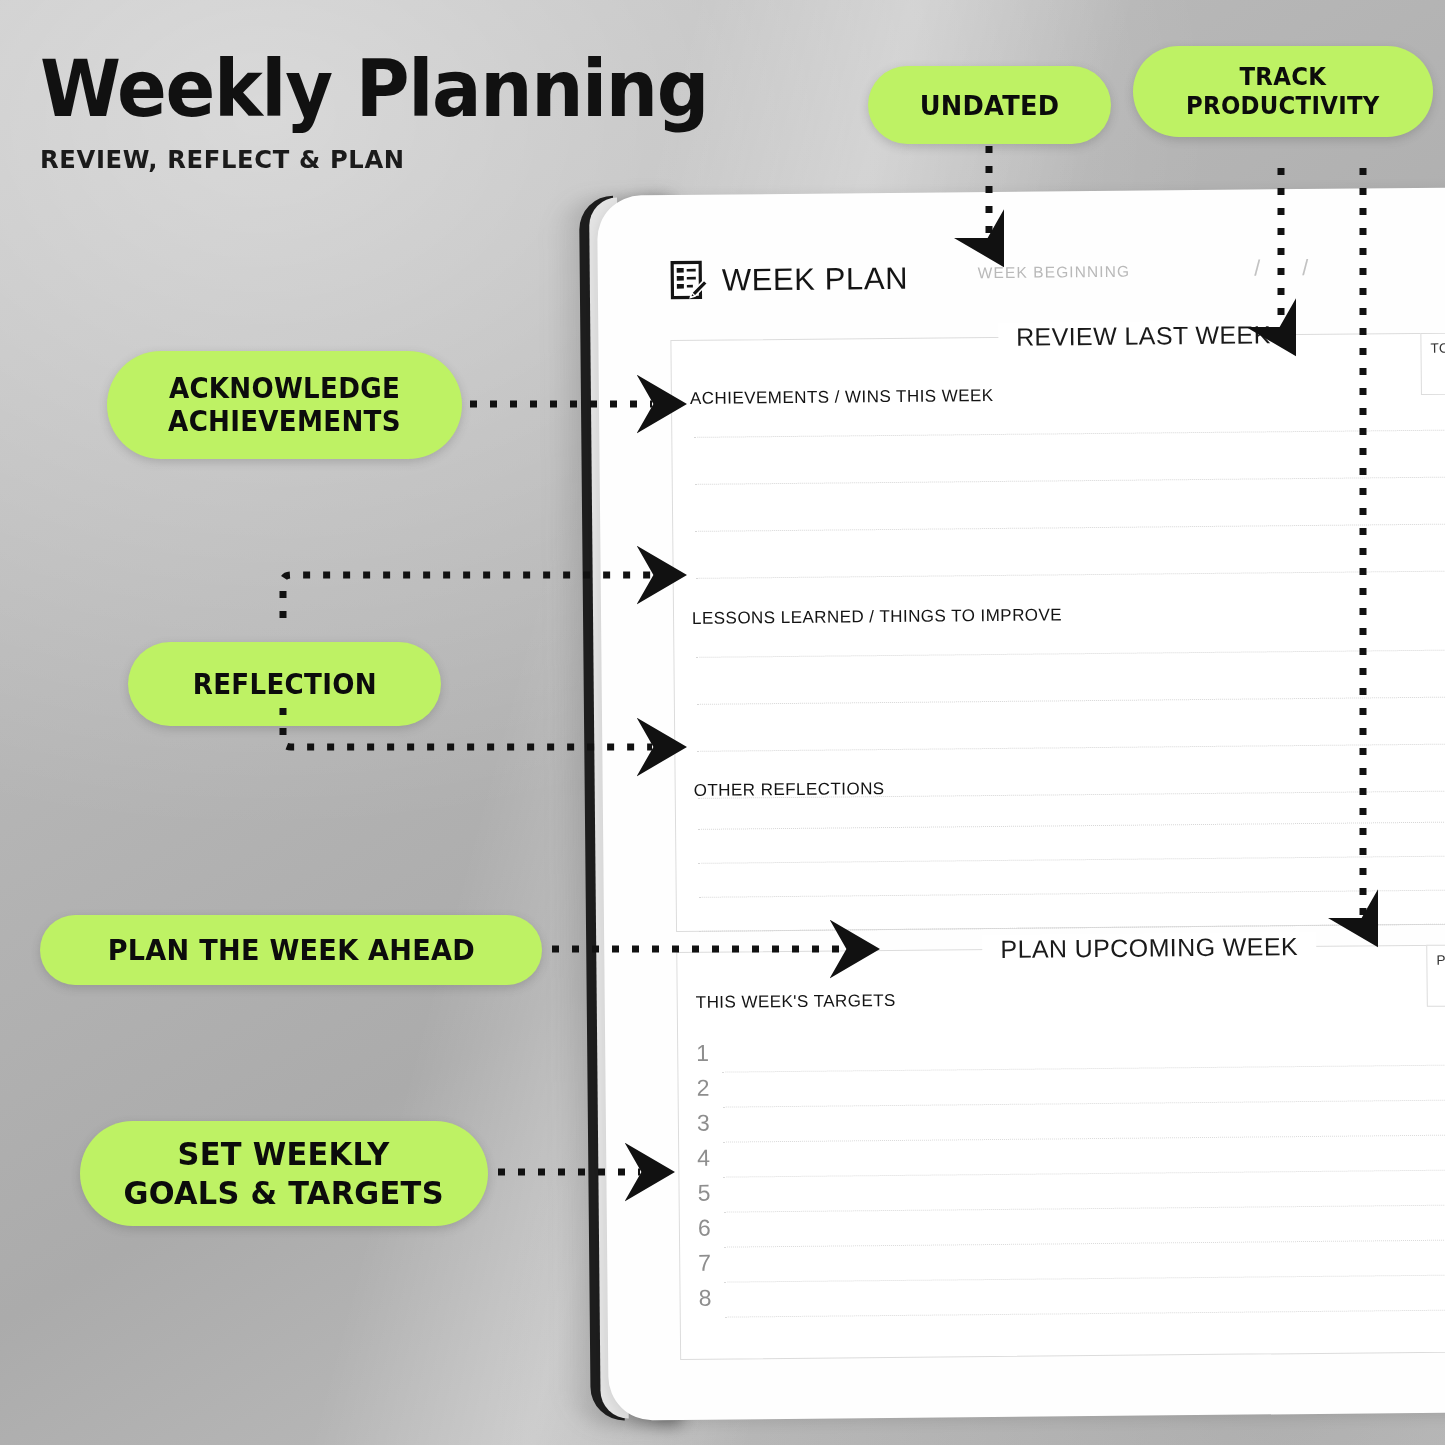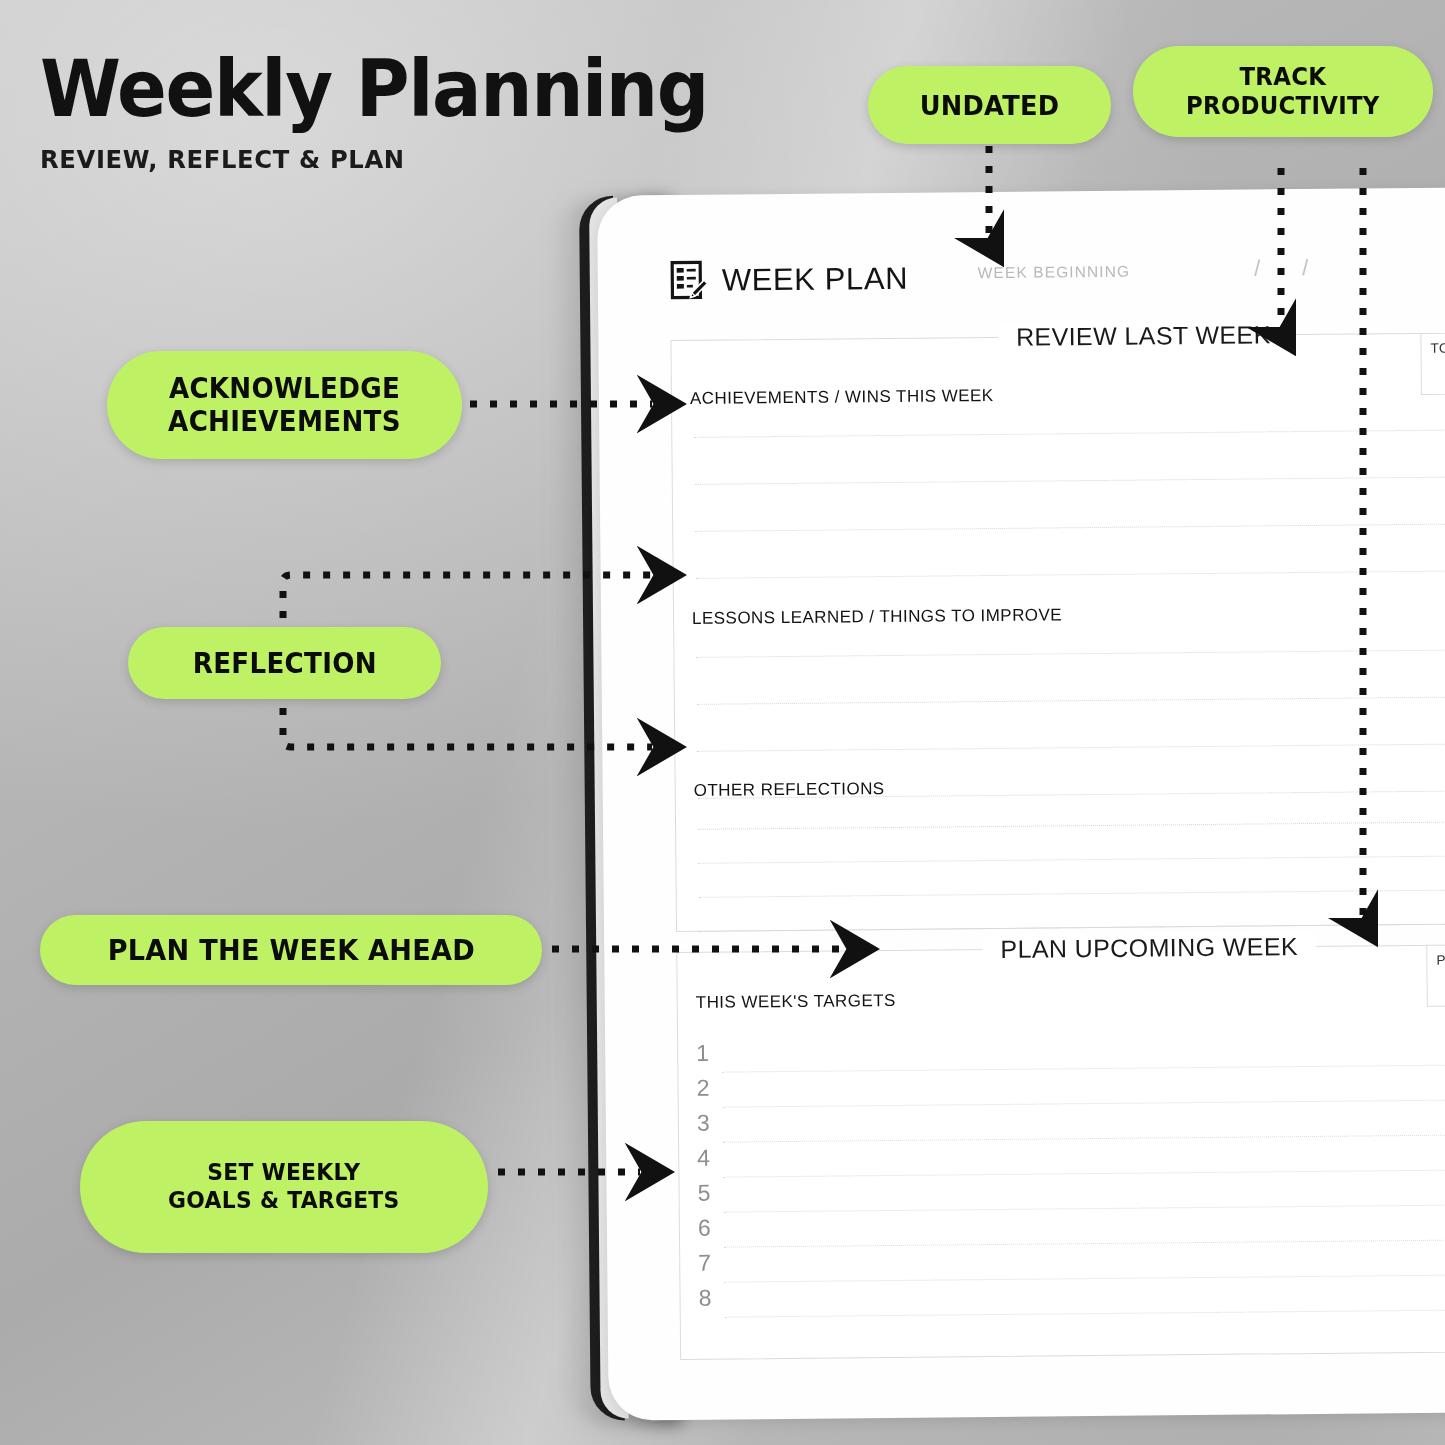--- a/index.html
+++ b/index.html
@@ -85,23 +85,23 @@
   
   .pill { position:absolute; z-index:40; background:#bef264; border-radius:999px;
       display:flex; align-items:center; justify-content:center; text-align:center;
       font-family:"DejaVu Sans", sans-serif; font-weight:bold; color:#0c0c0c;
       box-shadow:0 3px 10px rgba(60,60,60,0.22); letter-spacing:0.3px; }
   .pill span { display:block; transform:scaleX(0.95); }
 
   #pill-undated   { left:868px; top:66px;  width:243px; height:78px;  font-size:27px; }
   #pill-track     { left:1133px; top:46px; width:300px; height:91px; font-size:24px; line-height:1.18; }
   #pill-ack       { left:107px; top:351px; width:355px; height:108px; font-size:27.5px; line-height:1.2; }
-  #pill-reflect   { left:128px; top:627px; width:313px; height:72px;  font-size:27.5px; }
+  #pill-reflect   { left:128px; top:642px; width:313px; height:84px;  font-size:27.5px; }
   #pill-plan      { left:40px;  top:915px; width:502px; height:70px;  font-size:28.5px; }
-  #pill-goals     { left:80px;  top:1121px; width:408px; height:132px; font-size:23px; line-height:1.2; }
+  #pill-goals     { left:80px;  top:1121px; width:408px; height:105px; font-size:32px; line-height:1.2; }
 
   
   svg.conn { position:absolute; left:0; top:0; width:1445px; height:1445px;
       z-index:45; pointer-events:none; overflow:visible; }
 </style>
 </head>
 <body>
 
 <div id="bg"></div>
 <div id="bg-sheen"></div>

